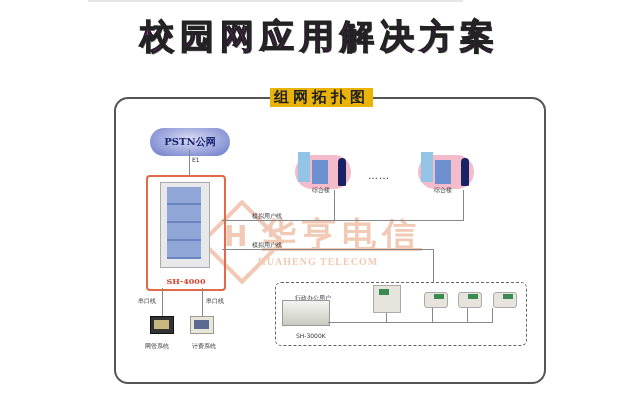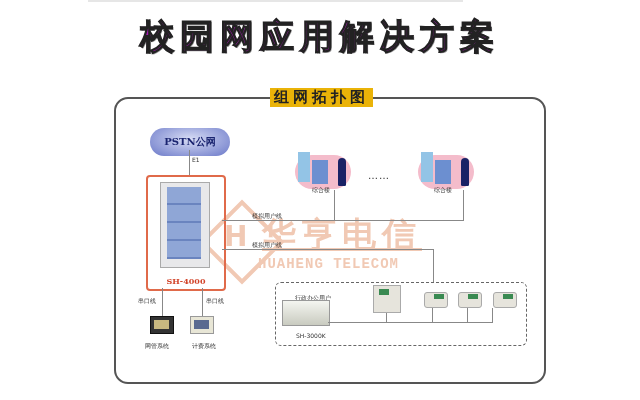--- a/index.html
+++ b/index.html
@@ -27,21 +27,21 @@
   .phone{width:22px;height:14px;background:#e6e4dc;border:1px solid #aaa;border-radius:3px;}
   .phone::after{content:"";position:absolute;left:9px;top:1px;width:10px;height:5px;background:#3a8a52;}
   .deskphone{left:373px;top:285px;width:26px;height:26px;background:#e6e4dc;border:1px solid #aaa;}
   .deskphone::after{content:"";position:absolute;left:5px;top:3px;width:10px;height:6px;background:#3a8a52;}
   .pc{width:22px;height:16px;background:#333;border:1px solid #111;}
   .pc.light{background:#e8e6d6;border-color:#999;}
   .pc .scr{position:absolute;left:3px;top:3px;width:15px;height:9px;background:#c8b880;}
   .pc.light .scr{background:#5a6a90;}
   .wm{color:#f1c9b4;font-weight:bold;}
   .wm-cn{left:262px;top:212px;font-size:34px;letter-spacing:6px;font-family:"DejaVu Sans",sans-serif;text-decoration:underline;}
-  .wm-en{left:258px;top:256px;font-size:14px;letter-spacing:1px;font-family:Liberation Mono, monospace;}
+  .wm-en{left:258px;top:256px;font-size:10px;letter-spacing:1px;font-family:Liberation Serif, serif;}
   .wm-logo{left:212px;top:212px;width:52px;height:52px;border:4px solid #f1c9b4;transform:rotate(45deg);}
   .wm-logo-h{left:224px;top:220px;font-size:28px;}
   .dots{left:368px;top:170px;font-size:10px;color:#333;letter-spacing:1px;}
 </style>
 </head>
 <body>
 
 <div class="abs topline"></div>
 <div class="abs title">校园网应用解决方案</div>
 

